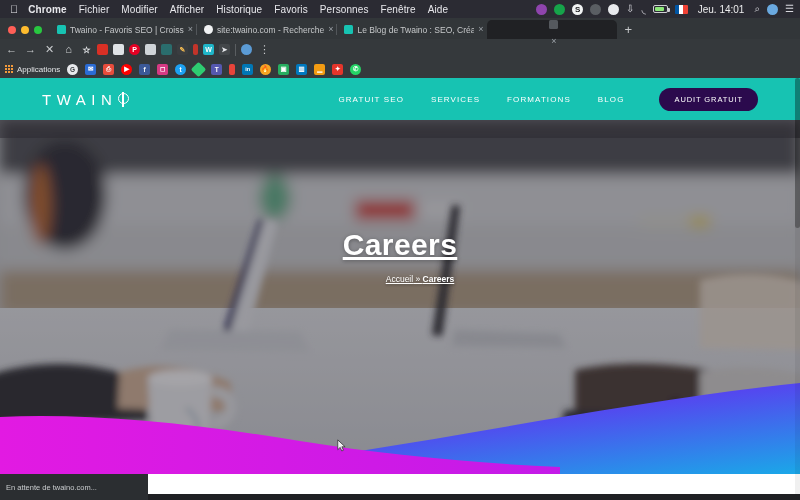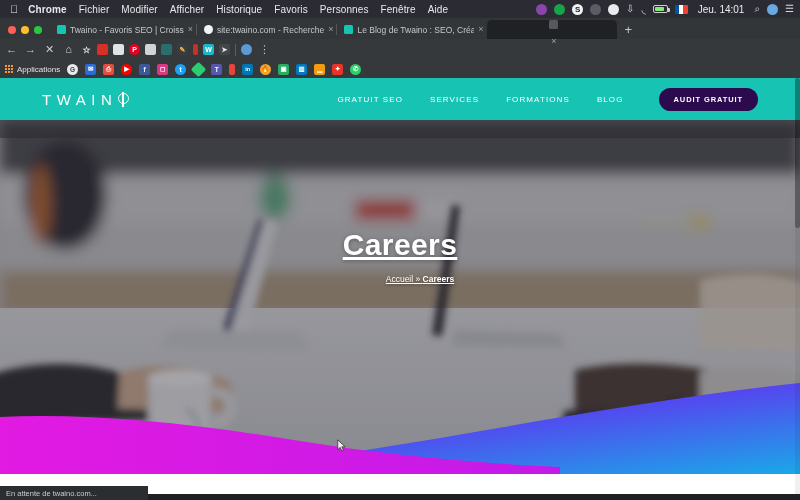--- a/index.html
+++ b/index.html
@@ -104,21 +104,21 @@
   .logo .lo-o::before {
     content: ""; position: absolute; left: 1px; top: 1px; width: 9px; height: 9px;
     border: 1.4px solid #fff; border-radius: 50%;
   }
   .logo .lo-o::after {
     content: ""; position: absolute; left: 5px; top: 0px; width: 1.4px; height: 15px; background: #fff;
   }
   .navlinks { display: flex; align-items: center; gap: 27px; }
   .navlinks a { color: #fff; font-size: 8px; letter-spacing: 1.1px; text-decoration: none; font-weight: 500; }
   .cta {
-    background: #2b0a4d; color: #fff; font-size: 7.5px; font-weight: bold;
+    background: #2b0a4d; color: #fff; font-size: 7.5px; font-weight: normal;
     letter-spacing: .9px; padding: 7px 15px; border-radius: 14px; border: none;
     margin-left: 8px;
   }
 
   
   .hero { position: relative; height: 354px; overflow: hidden; background: #6e6e72; }
   .hero-photo { position: absolute; inset: 0; }
   .hero-overlay { position: absolute; inset: 0; background: rgba(40,38,48,.42); }
   .hero-content {
     position: absolute; left: 0; right: 0; top: 108px; text-align: center; color: #fff; text-decoration: underline;
@@ -128,21 +128,21 @@
   .crumb { font-size: 8.5px; margin-top: 12px; text-shadow: 0 1px 3px rgba(0,0,0,.4); padding-left: 40px; }
   .crumb b { font-weight: bold; }
 
   .cursor-arrow { position: absolute; left: 337px; top: 319px; width: 9px; height: 13px; z-index: 8; }
 
   
   .waves { position: absolute; left: 0; bottom: 0; width: 800px; height: 95px; z-index: 6; }
 
   
   .statusbar {
-    position: absolute; left: 0; bottom: 0; height: 14px; min-width: 148px;
+    position: absolute; left: 0; bottom: 0; height: 26px; min-width: 148px;
     background: #2b2e31; color: #c9ccce; font-size: 7.5px;
     display: flex; align-items: center; padding: 0 6px; z-index: 60;
   }
   .scroll-v {
     position: absolute; right: 0; top: 78px; width: 5px; height: 422px; background: rgba(0,0,0,.06); z-index: 20;
   }
   .scroll-v i { position: absolute; top: 0; left: 0; width: 5px; height: 150px; background: rgba(0,0,0,.3); border-radius: 3px; display:block; }
   .page-edge { position: absolute; left: 0; bottom: 0; width: 800px; height: 6px; background: #1f2023; z-index: 55; }
 </style>
 </head>

